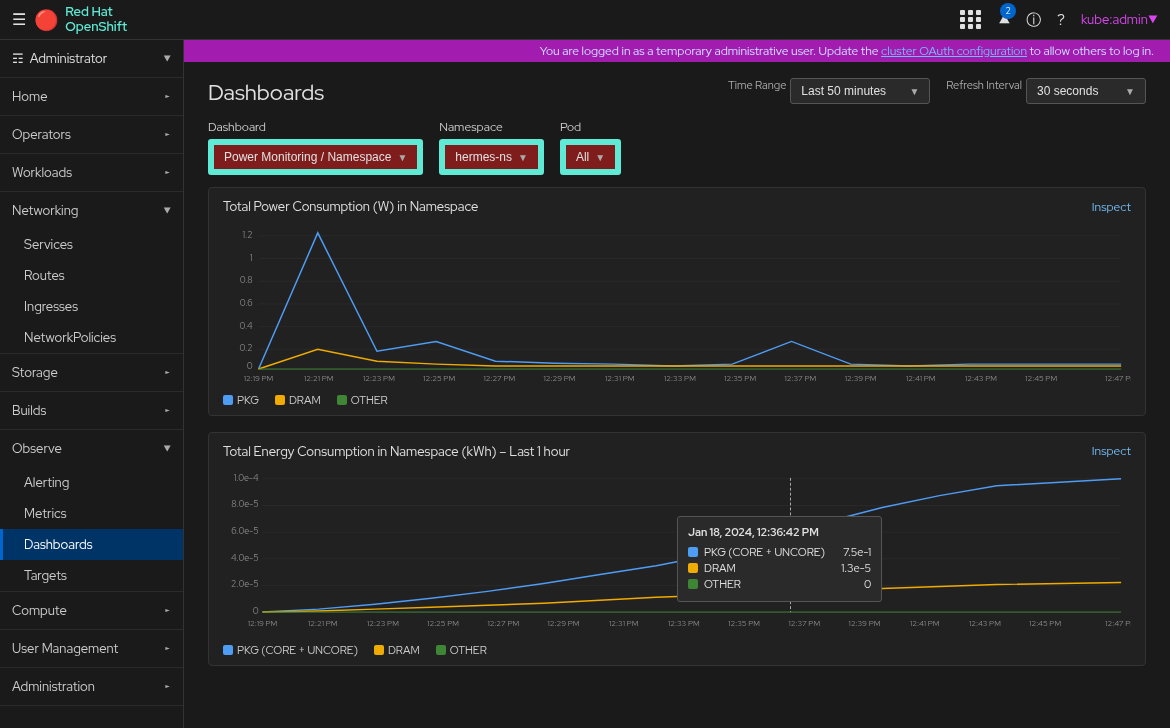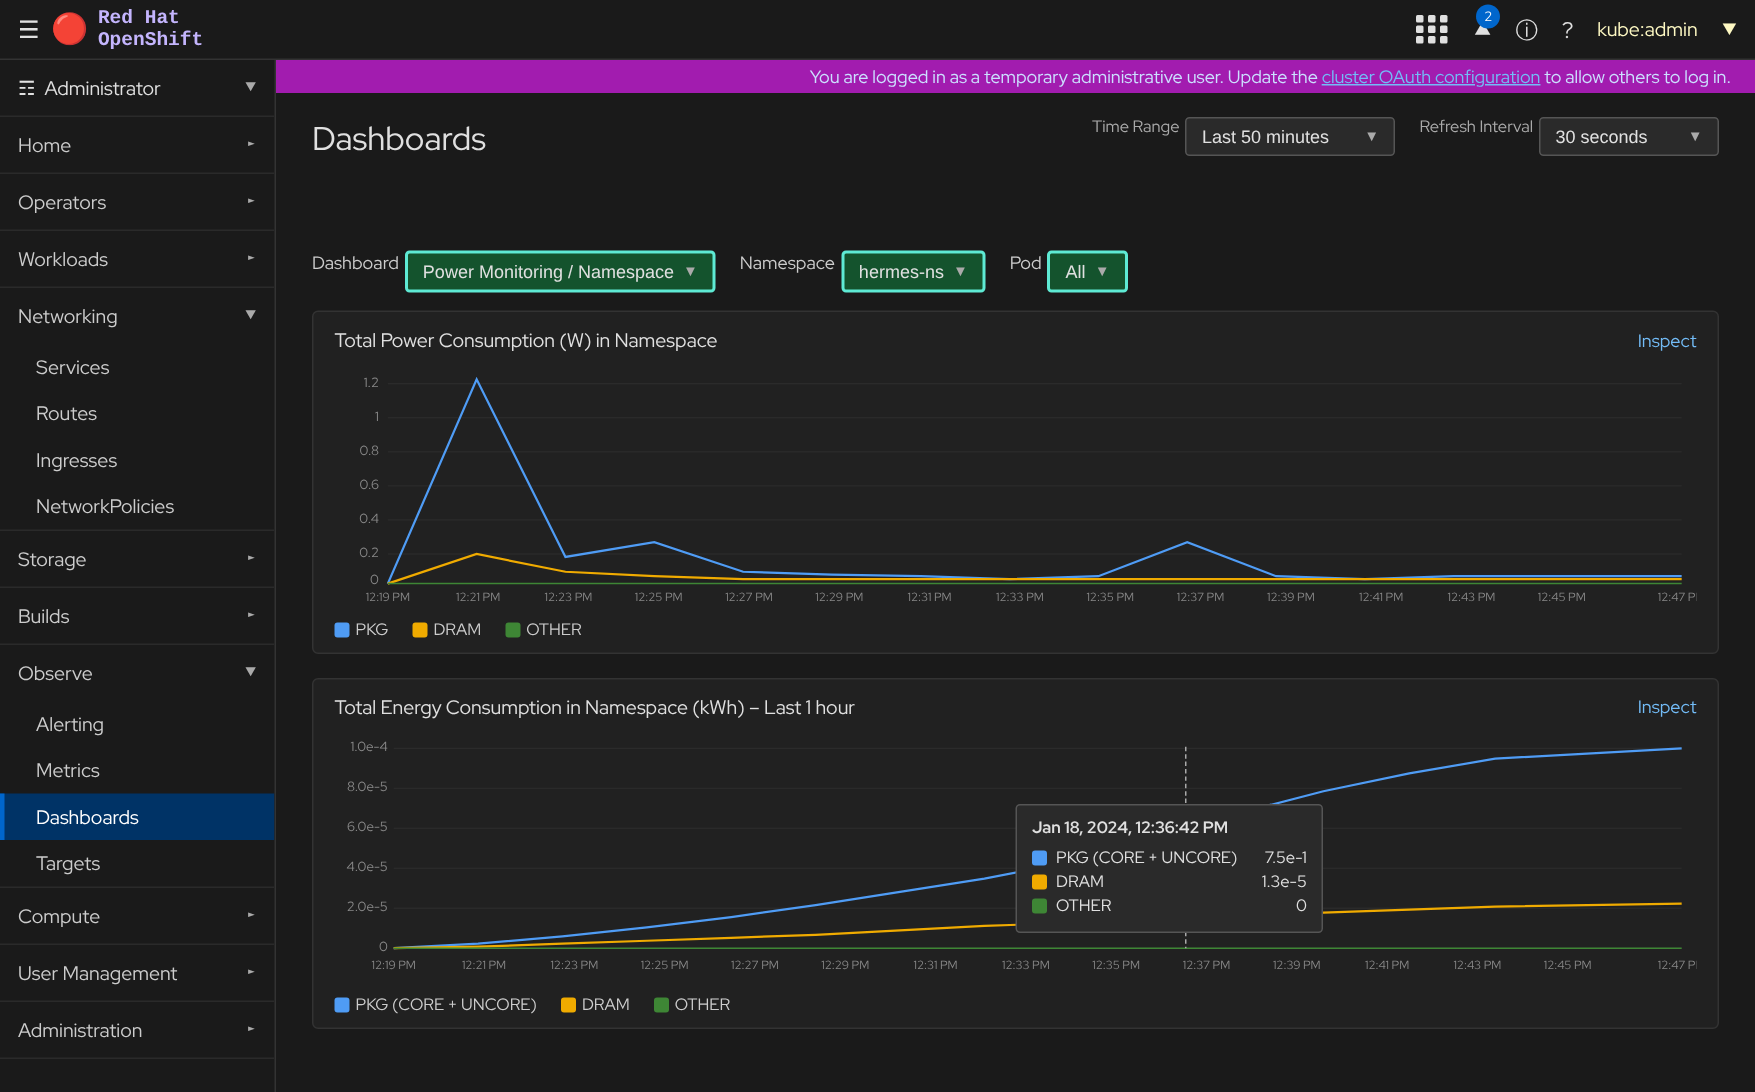--- a/index.html
+++ b/index.html
@@ -4,25 +4,25 @@
   <style>
     * { margin: 0; padding: 0; box-sizing: border-box; }
     body { font-family: 'RedHatDisplay', 'Red Hat Display', 'Overpass', Arial, sans-serif; background: #1a1a1a; color: #e0e0e0; font-size: 13px; display: flex; flex-direction: column; height: 728px; overflow: hidden; }
 
     
     .topbar { background: #1a1a1a; border-bottom: 1px solid #333; height: 40px; display: flex; align-items: center; padding: 0 12px; gap: 16px; flex-shrink: 0; }
     .topbar-logo { display: flex; align-items: center; gap: 8px; }
     .hamburger { color: #e0e0e0; font-size: 16px; cursor: pointer; }
     .rh-logo { display: flex; align-items: center; gap: 6px; }
     .rh-hat { color: #ee0000; font-size: 20px; }
-    .rh-text { color: #c4b5fd; font-size: 13px; font-weight: 600; line-height: 1.1; font-family: Liberation Mono, monospace; }
+    .rh-text { color: #5eead4; font-size: 13px; font-weight: 600; line-height: 1.1; }
     .topbar-right { margin-left: auto; display: flex; align-items: center; gap: 16px; }
     .topbar-icon { color: #e0e0e0; cursor: pointer; font-size: 15px; position: relative; }
     .topbar-badge { background: #06c; color: white; border-radius: 50%; width: 16px; height: 16px; font-size: 9px; display: inline-flex; align-items: center; justify-content: center; position: absolute; top: -6px; right: -6px; }
-    .topbar-user { color: #fef9c3; font-size: 13px; cursor: pointer; display: flex; align-items: center; gap: 16px; }
+    .topbar-user { color: #d946ef; font-size: 13px; cursor: pointer; display: flex; align-items: center; gap: 0; }
     .apps-grid { display: grid; grid-template-columns: repeat(3,6px); gap: 2px; }
     .apps-grid span { width: 5px; height: 5px; background: #e0e0e0; display: block; border-radius: 1px; }
 
     
     .layout { display: flex; flex: 1; overflow: hidden; }
 
     
     .sidebar { width: 184px; background: #1a1a1a; border-right: 1px solid #333; overflow-y: auto; flex-shrink: 0; }
     .sidebar::-webkit-scrollbar { width: 4px; }
     .sidebar::-webkit-scrollbar-track { background: transparent; }
@@ -51,23 +51,23 @@
     .page-header { padding: 16px 24px 12px; display: flex; align-items: flex-start; justify-content: space-between; }
     .page-title { font-size: 22px; color: #e0e0e0; font-weight: 400; }
     .page-controls { display: flex; gap: 16px; align-items: flex-end; }
     .control-group { display: flex; flex-direction: row; gap: 4px; }
     .control-label { font-size: 11px; color: #aaa; }
     .dropdown-btn { background: #2a2a2a; border: 1px solid #555; color: #e0e0e0; padding: 5px 10px; font-size: 12px; border-radius: 3px; cursor: pointer; display: flex; align-items: center; gap: 8px; min-width: 140px; justify-content: space-between; }
     .dropdown-btn .caret { color: #aaa; font-size: 10px; }
 
     
     .filters { padding: 0 24px 12px; display: flex; gap: 16px; align-items: flex-end; }
-    .filter-group { display: flex; flex-direction: row; gap: 4px; margin-top: 48px; }
+    .filter-group { display: flex; flex-direction: column; gap: 4px; }
     .filter-label { font-size: 12px; color: #ccc; }
-    .filter-dropdown { background: #14532d; border: 2px solid #5eead4; color: #e0e0e0; padding: 5px 10px; font-size: 12px; border-radius: 3px; cursor: pointer; display: flex; align-items: center; gap: 6px; justify-content: center; }
+    .filter-dropdown { background: #7f1d1d; border: 6px solid #5eead4; color: #e0e0e0; padding: 5px 10px; font-size: 12px; border-radius: 3px; cursor: pointer; display: flex; align-items: center; gap: 6px; justify-content: center; }
     .filter-dropdown .caret { color: #aaa; font-size: 10px; }
 
     
     .chart-panel { margin: 0 24px 16px; background: #212121; border: 1px solid #333; border-radius: 4px; }
     .chart-panel-header { display: flex; justify-content: space-between; align-items: center; padding: 10px 14px 4px; }
     .chart-title { font-size: 13px; color: #e0e0e0; }
     .inspect-link { color: #73bcf7; font-size: 12px; cursor: pointer; text-decoration: none; }
 
     
     .chart-container { padding: 4px 14px 8px; position: relative; }

